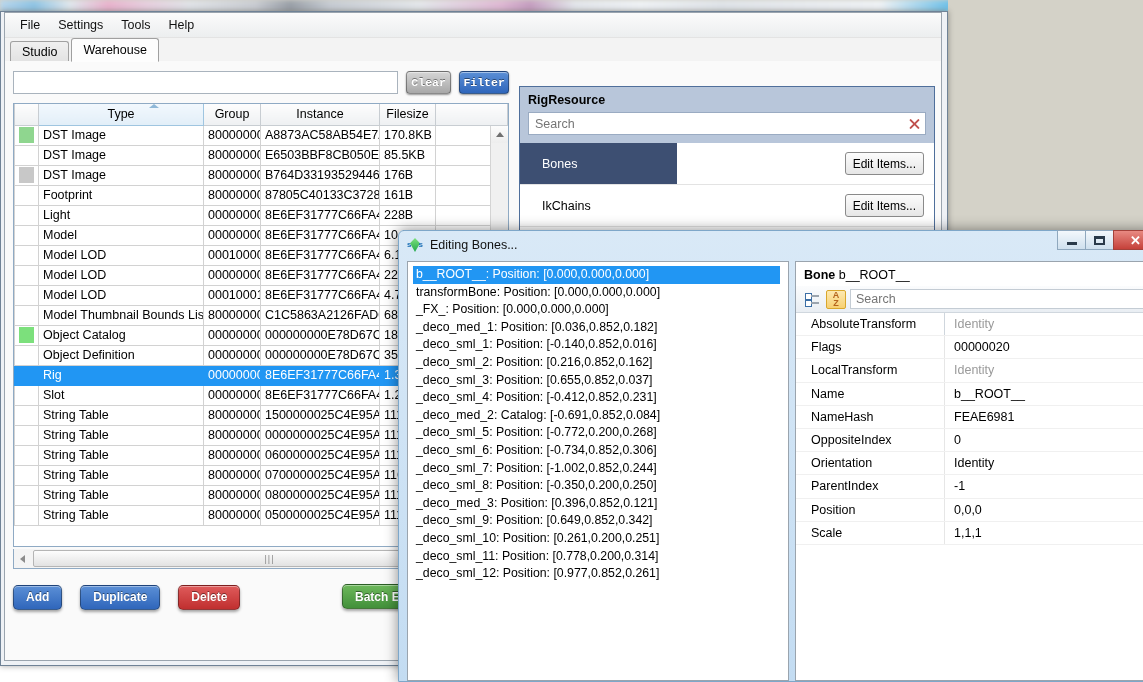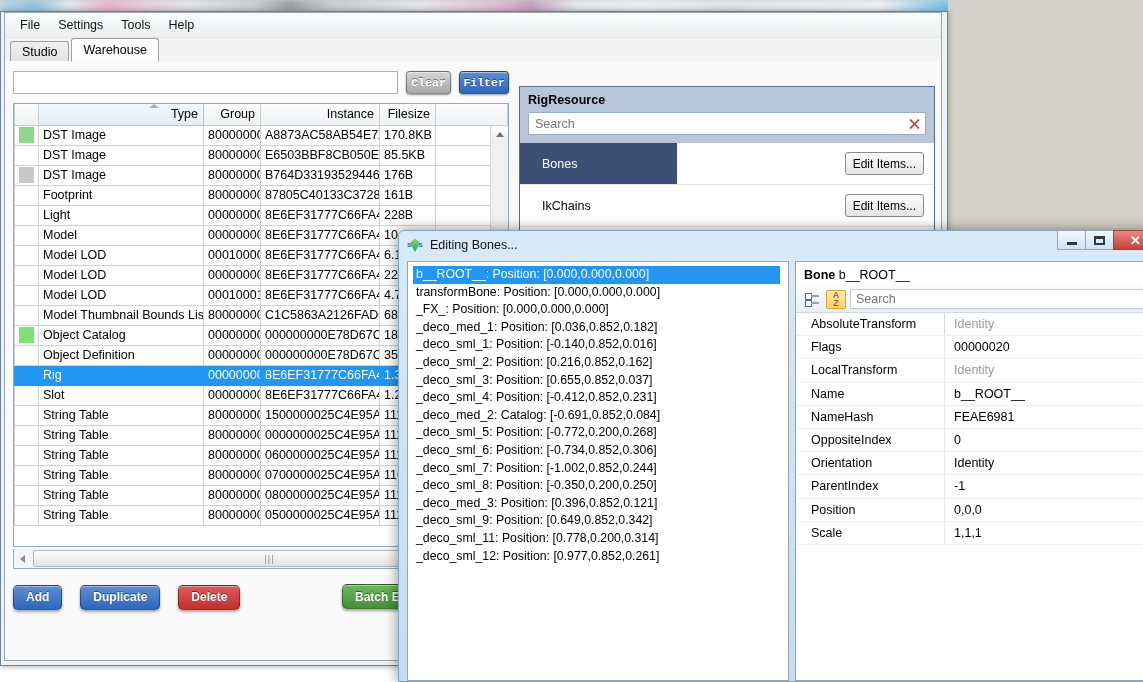--- a/index.html
+++ b/index.html
@@ -52,21 +52,21 @@
   .btn-grey{background:linear-gradient(#d5d5d5,#a8a8a8);color:#fff;}
   .btn-blue{background:linear-gradient(#5b8fd6,#2f66bb);}
   .btn-red{background:linear-gradient(#df5b5b,#c02f2f);}
   .btn-green{background:linear-gradient(#6db85b,#42903a);}
 
   
   #gridwrap{position:absolute;left:4px;right:0;top:38px;height:444px;
     border:1px solid #8faac4;background:#fff;box-sizing:border-box;overflow:hidden;}
   table.grid{border-collapse:collapse;width:100%;table-layout:fixed;font-size:12px;}
   table.grid th{background:linear-gradient(#fdfdfd,#eef0f2);border:1px solid #c8cdd2;
-    border-top:none;font-weight:normal;text-align:right;padding:3px 5px;height:21px;
+    border-top:none;font-weight:normal;text-align:center;padding:3px 5px;height:21px;
     box-sizing:border-box;font-size:12.5px;}
   table.grid th.sorted{background:linear-gradient(#f2f8fd,#e2eef8);border-color:#9fc5e0;}
   table.grid td{border:1px solid #d2d2d2;padding:1px 4px;height:20px;box-sizing:border-box;
     white-space:nowrap;overflow:hidden;font-size:12.5px;}
   tr.row-selected td{background:#2196f3;color:#fff;border-color:#2196f3;}
   td.swatch-cell{padding:0;}
   .swatch{width:100%;height:16px;display:block;}
   #sortglyph{position:absolute;left:135px;top:0px;width:0;height:0;
     border-left:5px solid transparent;border-right:5px solid transparent;
     border-bottom:4px solid #8fb8d8;}
@@ -478,20 +478,21 @@
         <div class="bone-item">_deco_sml_2: Position: [0.216,0.852,0.162]</div>
         <div class="bone-item">_deco_sml_3: Position: [0.655,0.852,0.037]</div>
         <div class="bone-item">_deco_sml_4: Position: [-0.412,0.852,0.231]</div>
         <div class="bone-item">_deco_med_2: Catalog: [-0.691,0.852,0.084]</div>
         <div class="bone-item">_deco_sml_5: Position: [-0.772,0.200,0.268]</div>
         <div class="bone-item">_deco_sml_6: Position: [-0.734,0.852,0.306]</div>
         <div class="bone-item">_deco_sml_7: Position: [-1.002,0.852,0.244]</div>
         <div class="bone-item">_deco_sml_8: Position: [-0.350,0.200,0.250]</div>
         <div class="bone-item">_deco_med_3: Position: [0.396,0.852,0.121]</div>
         <div class="bone-item">_deco_sml_9: Position: [0.649,0.852,0.342]</div>
+        <div class="bone-item">_deco_sml_10: Position: [0.261,0.200,0.251]</div>
         <div class="bone-item">_deco_sml_11: Position: [0.778,0.200,0.314]</div>
         <div class="bone-item">_deco_sml_12: Position: [0.977,0.852,0.261]</div>
       </div>
     <div id="bl-scroll"></div>
   </div>
 
   <div id="dlg-right">
     <div id="bone-head">
       <b>Bone</b>
       <span>b__ROOT__</span>

